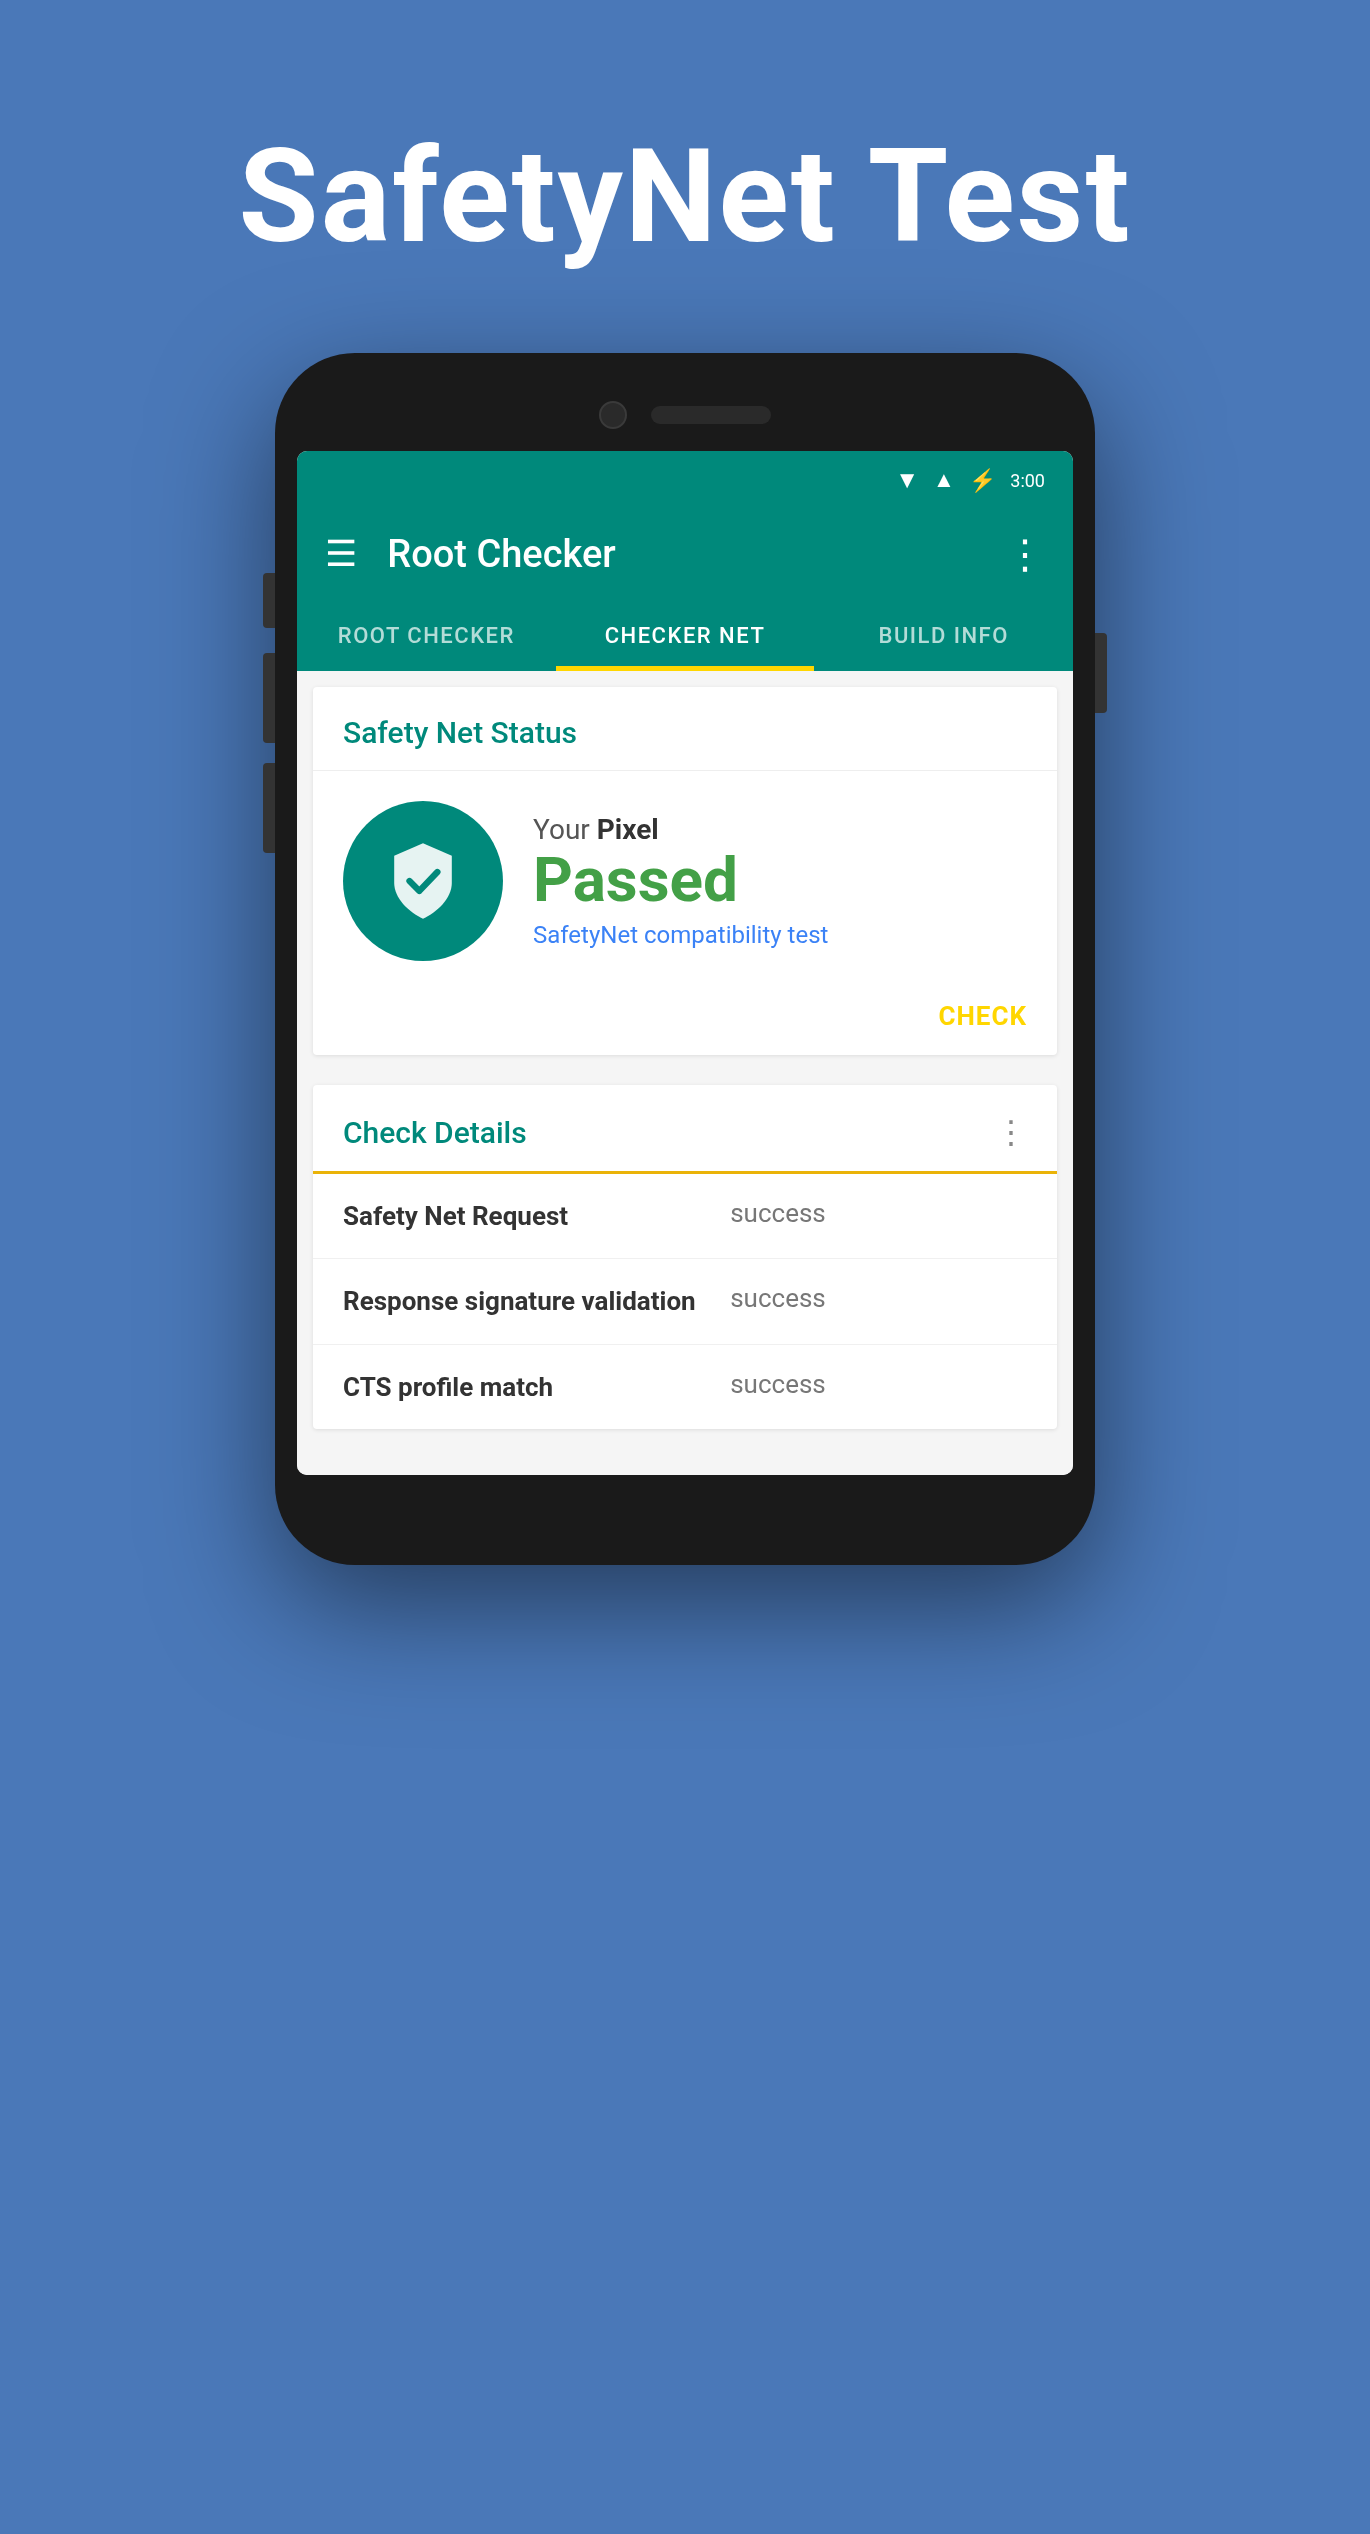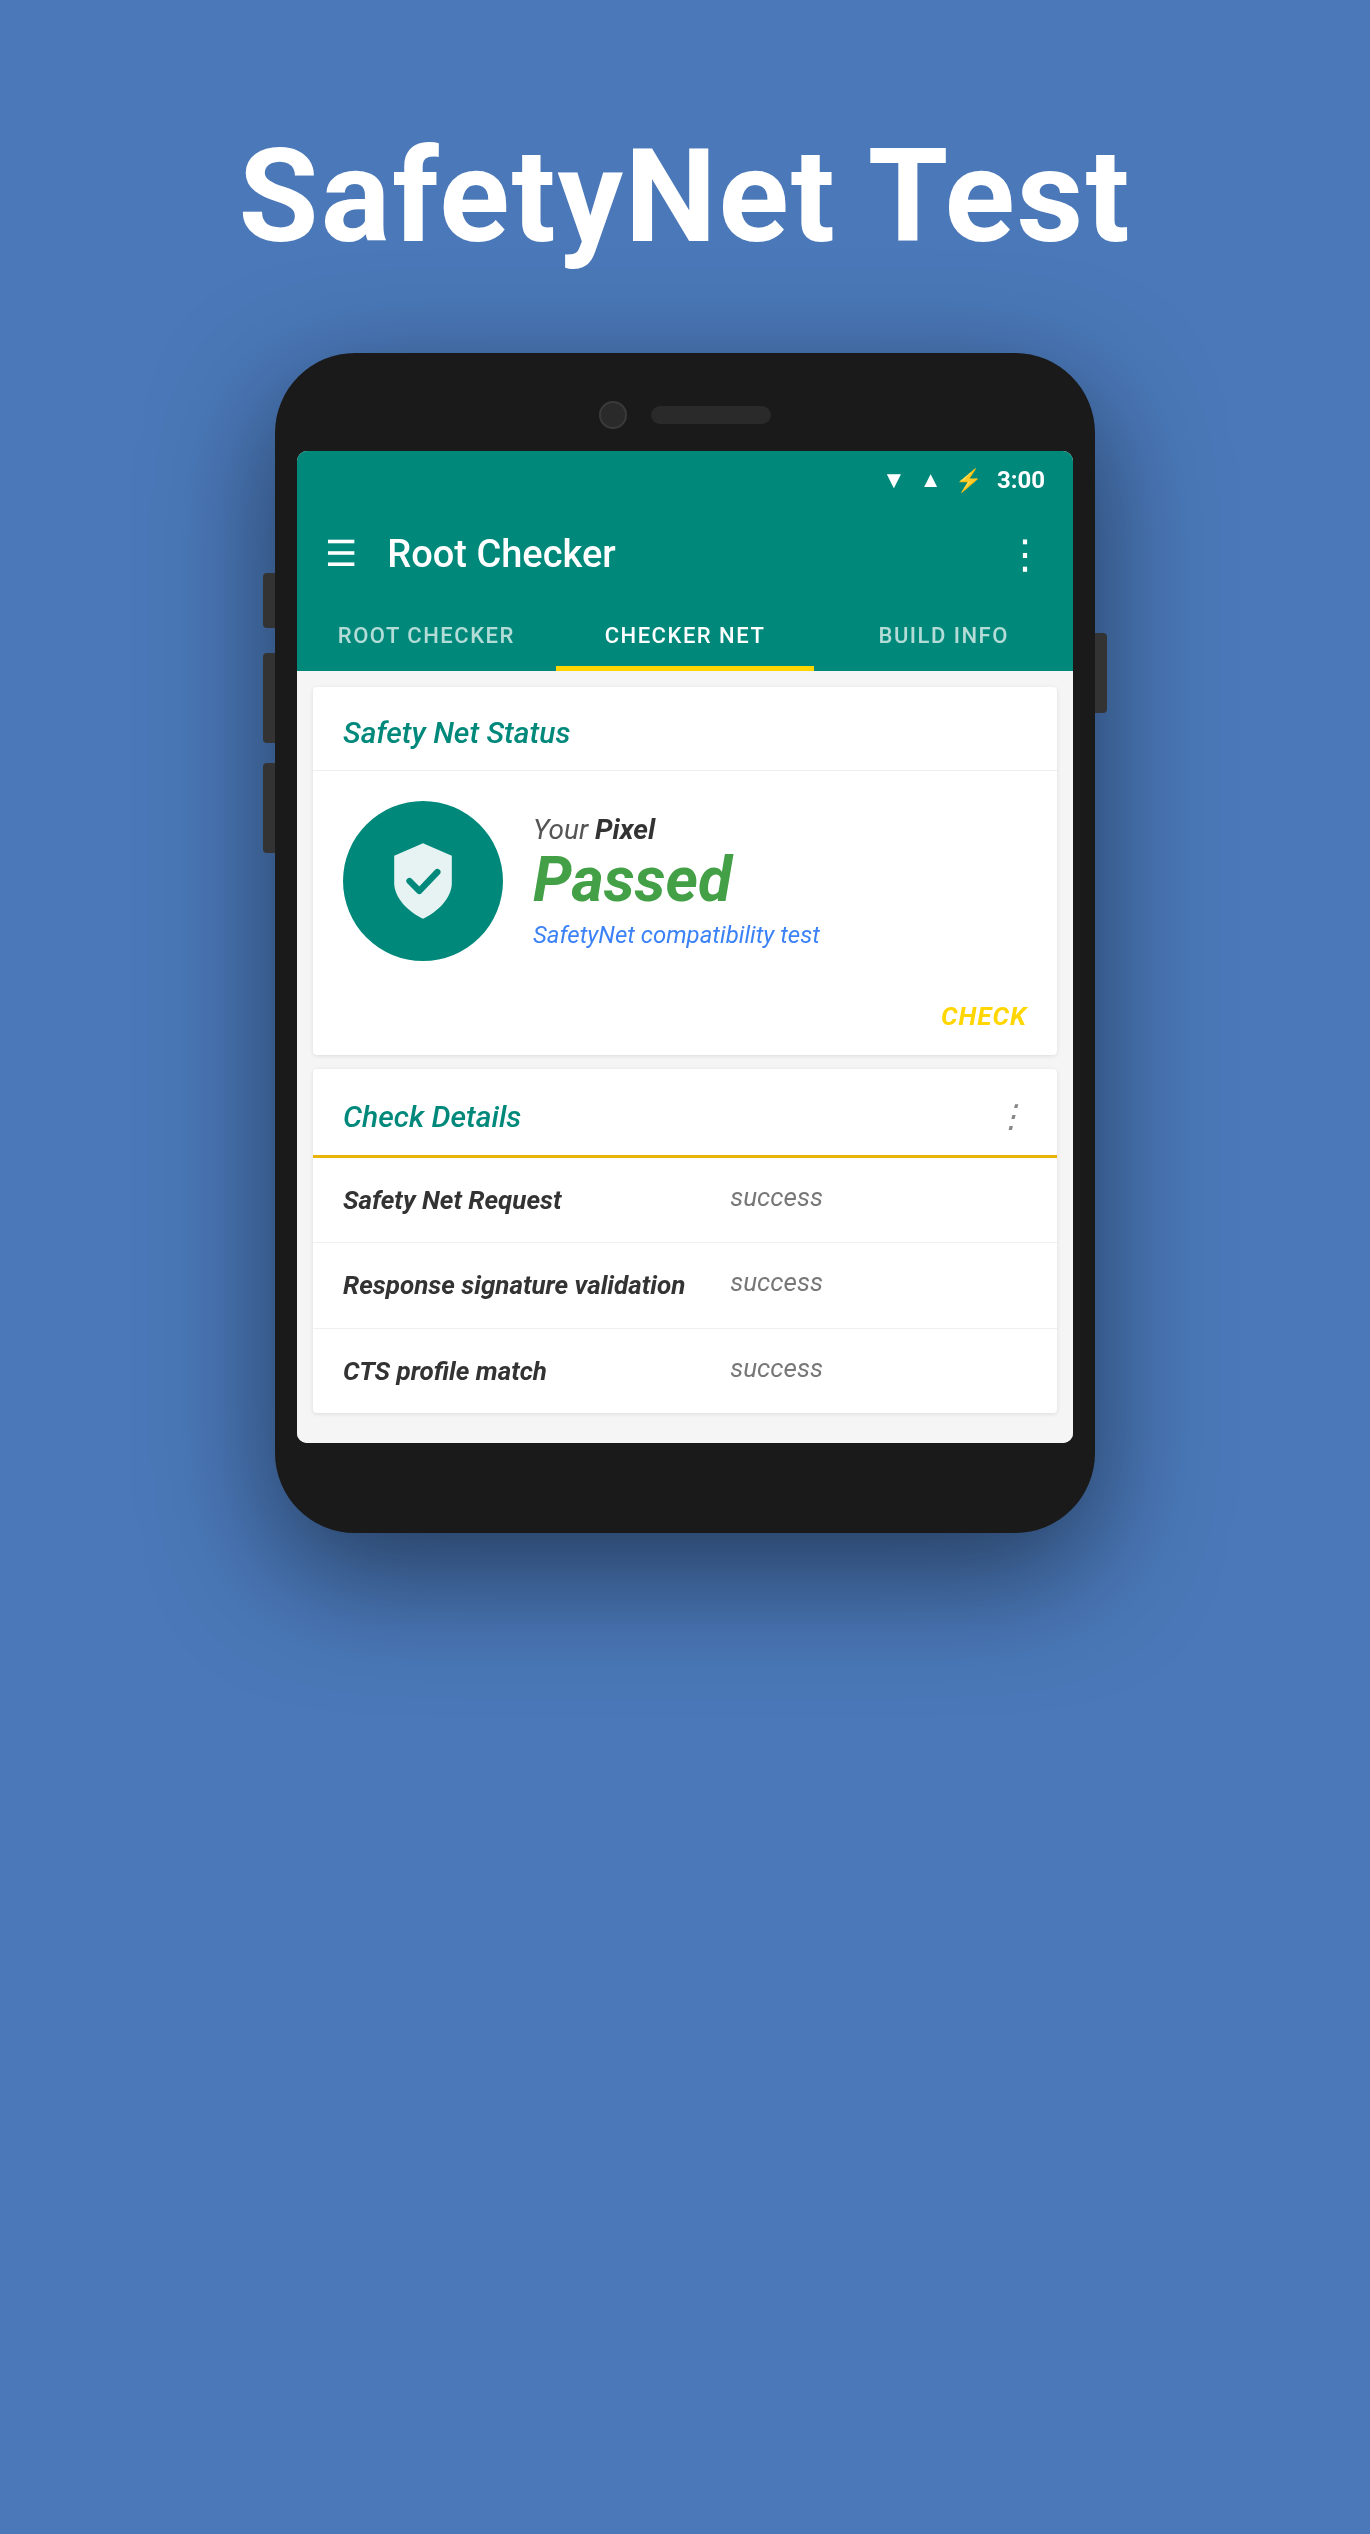--- a/index.html
+++ b/index.html
@@ -86,22 +86,22 @@
       padding: 10px 28px;
       gap: 14px;
       height: 58px;
     }
     .status-icon {
       color: white;
       font-size: 24px;
     }
     .status-time {
       color: white;
-      font-size: 24px;
-      font-weight: 700;
+      font-size: 18px;
+      font-weight: 400;
     }
 
     
     .app-toolbar {
       background: #00897b;
       display: flex;
       align-items: center;
       padding: 0 28px;
       height: 90px;
     }
@@ -159,24 +159,23 @@
     }
 
     
     .content-area {
       background: #f5f5f5;
       padding: 16px;
     }
     .card {
       background: white;
       border-radius: 4px;
-      margin-bottom: 14px;
+      margin-bottom: 30px;
       overflow: hidden;
       box-shadow: 0 1px 4px rgba(0,0,0,0.1);
-      font-style: italic;
     }
     .card-header {
       padding: 28px 30px 20px 30px;
       border-bottom: 1px solid #eee;
     }
     .card-header-title {
       font-size: 30px;
       color: #00897b;
       font-weight: 500;
     }

